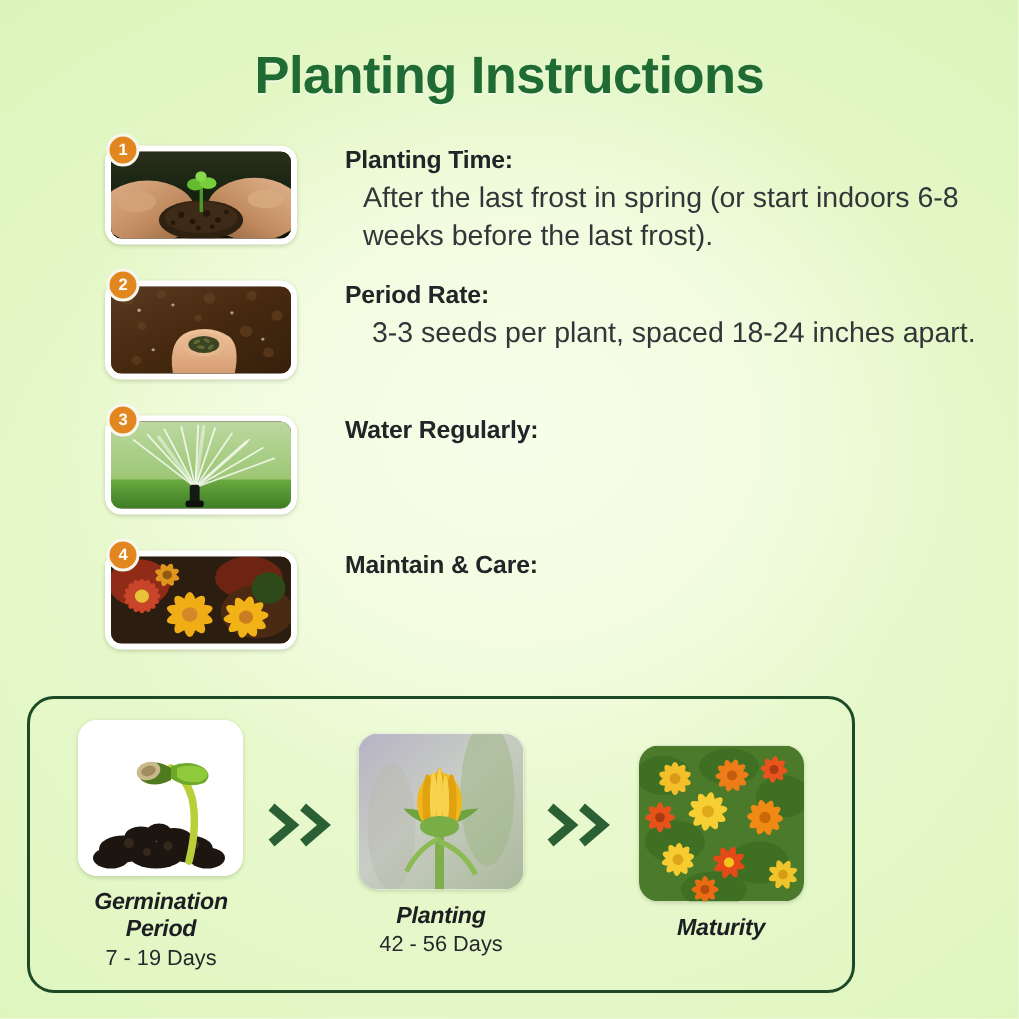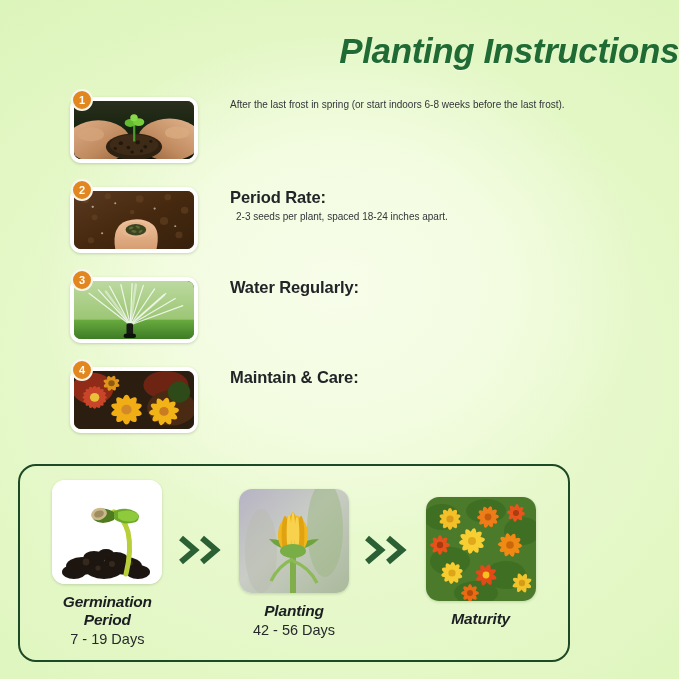--- a/index.html
+++ b/index.html
@@ -28,24 +28,23 @@
       linear-gradient(160deg, #ddf5bd 0%, #e9fad0 30%, #f3fce2 55%, #e6f8c9 100%);
     overflow: hidden;
   }
 
   
   .title {
     position: absolute;
     top: 31px;
     left: 0;
     width: 679px;
-    text-align: right;
+    text-align: center;
     font-size: 35px;
     font-weight: bold;
-    font-style: italic;
     letter-spacing: -0.4px;
     color: #1f6b33;
     text-shadow: 0 1px 0 rgba(255,255,255,0.45);
   }
 
   
   .steps {
     position: absolute;
     top: 90px;
     left: 0;
@@ -104,24 +103,25 @@
 
   .step-head {
     font-size: 16.5px;
     font-weight: bold;
     color: #222528;
     letter-spacing: -0.1px;
     margin-bottom: 3px;
   }
 
   .step-body {
-    font-size: 10px;
+    font-size: 19px;
     color: #333639;
     line-height: 1.34;
     max-width: 420px;
+    margin-left: 12px;
   }
 
   .step-body.indent { padding-left: 6px; }
 
   
   .timeline {
     position: absolute;
     left: 18px;
     top: 464px;
     width: 552px;
@@ -225,20 +225,21 @@
                 <circle cx="72" cy="57" r="1.7"></circle>
             </g>
             <rect x="63" y="26" width="2.4" height="20" fill="#4c9a2a"></rect>
             <ellipse cx="60" cy="25" rx="6" ry="4.5" fill="#63bb2f"></ellipse>
             <ellipse cx="69" cy="24" rx="6" ry="4.5" fill="#77cd3a"></ellipse>
             <ellipse cx="64" cy="19" rx="4" ry="4" fill="#8ad94a"></ellipse>
           </svg>
         </div>
       </div>
       <div class="step-text">
+        <div class="step-head">Planting Time:</div>
         <div class="step-body">After the last frost in spring (or start indoors 6-8 weeks before the last frost).</div>
       </div>
     </div>
 
     <div class="step">
       <div class="thumb-wrap">
         <div class="badge">2</div>
         <div class="thumb">
           <svg viewBox="0 0 128 66" preserveAspectRatio="none">
             <defs>
@@ -282,21 +283,21 @@
               <ellipse cx="61" cy="42" rx="2.6" ry="1.4" transform="rotate(-22 61 42)"></ellipse>
               <ellipse cx="68" cy="41" rx="2.6" ry="1.3" transform="rotate(30 68 41)"></ellipse>
               <ellipse cx="64" cy="46" rx="2.8" ry="1.4" transform="rotate(10 64 46)"></ellipse>
               <ellipse cx="71" cy="46" rx="2.4" ry="1.3" transform="rotate(-40 71 46)"></ellipse>
             </g>
           </svg>
         </div>
       </div>
       <div class="step-text">
         <div class="step-head">Period Rate:</div>
-        <div class="step-body indent">2-3 seeds per plant, spaced 18-24 inches apart.</div>
+        <div class="step-body indent">3-3 seeds per plant, spaced 18-24 inches apart.</div>
       </div>
     </div>
 
     <div class="step">
       <div class="thumb-wrap">
         <div class="badge">3</div>
         <div class="thumb">
           <svg viewBox="0 0 128 66" preserveAspectRatio="none">
             <defs>
               <linearGradient id="sky3" x1="0" y1="0" x2="0" y2="1">

